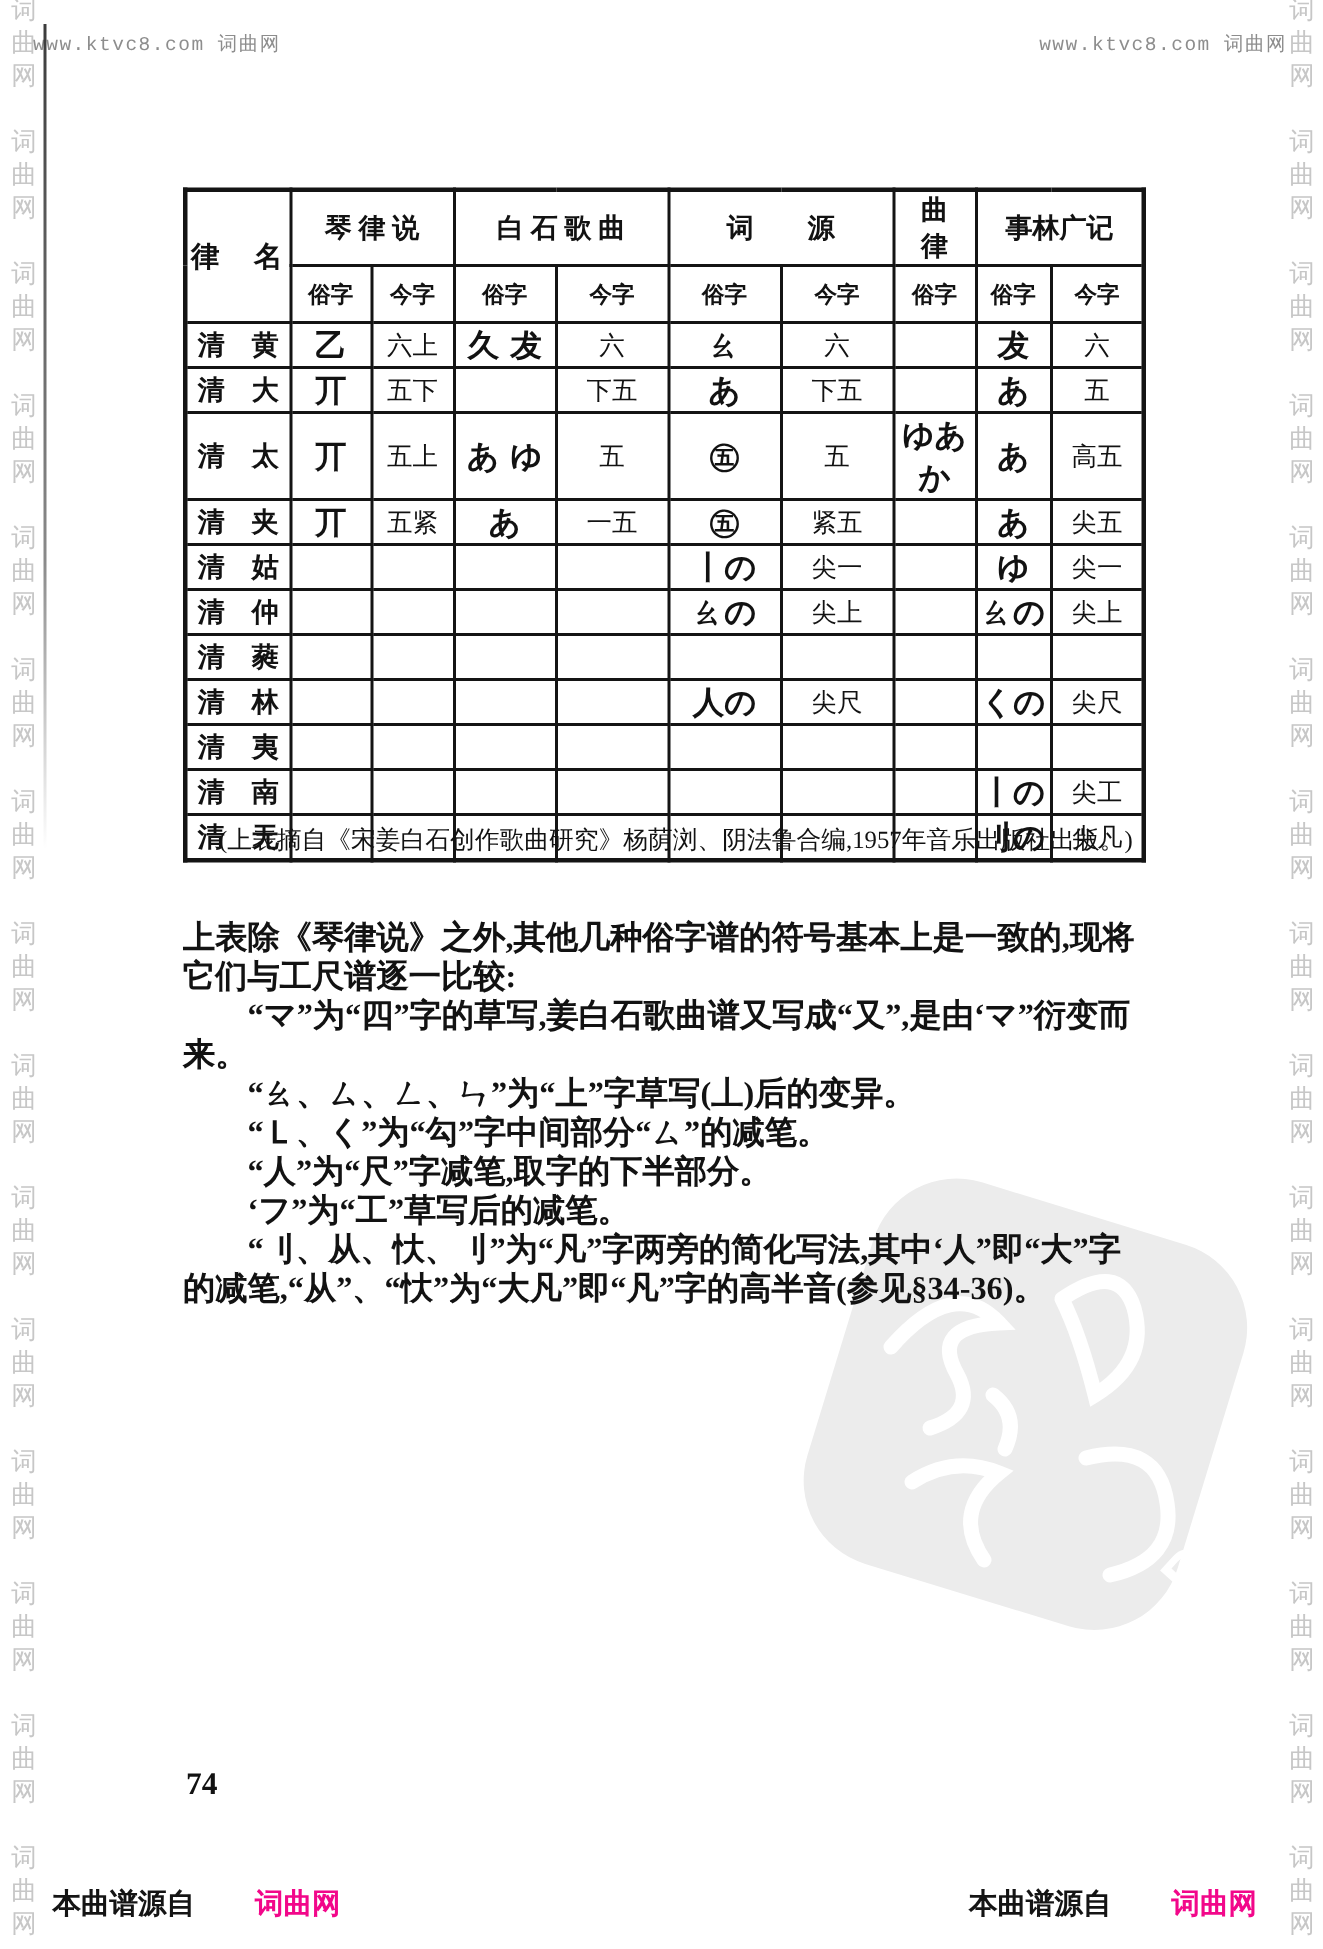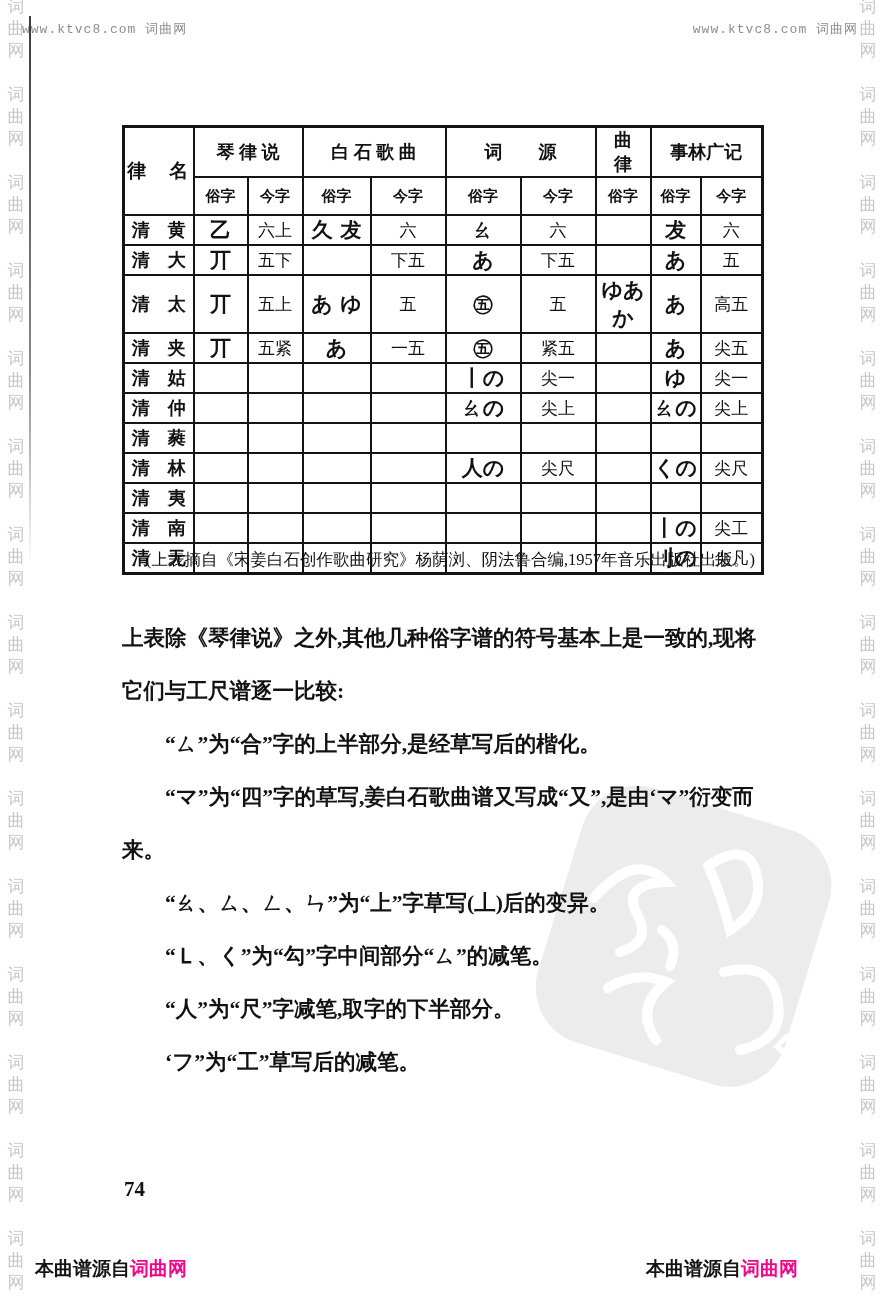--- a/index.html
+++ b/index.html
@@ -37,31 +37,31 @@
   .ghead{font-size:18px;font-weight:bold;height:34px;}
   .subhead{font-size:15px;font-weight:bold;height:36px;}
   .rowname{font-size:18px;font-weight:bold;height:28px;margin-top:32px;}
   td.glyph{font-size:21px;font-weight:bold;font-family:"DejaVu Sans",sans-serif;}
   td.jin{font-size:17px;}
 
   .caption{position:absolute;left:146px;top:549px;width:640px;font-size:16.5px;
            font-weight:400;z-index:3;}
 
   .bodytext{position:absolute;left:122px;top:612px;width:644px;z-index:3;
-            font-size:21.5px;line-height:53px;font-weight:600;}
+            font-size:21.5px;line-height:26px;font-weight:600;}
   .bodytext p{margin:0;}
   .bodytext p.ind{text-indent:2em;}
 
   .pagenum{position:absolute;left:124px;top:1177px;font-size:21px;font-weight:600;z-index:3;}
 
   .footer{position:absolute;top:1256px;z-index:3;font-family:"Liberation Sans",sans-serif;
           font-weight:bold;font-size:19px;color:#141414;white-space:nowrap;}
   .footer.l{left:35px;}
   .footer.r{left:646px;}
-  .footer .brand{cursor:pointer;}
+  .footer .brand{margin-left:40px;cursor:pointer;}
 </style>
 </head>
 <body>
 
 <div class="page">
 
   <div class="wm-top l">www.ktvc8.com 词曲网</div>
   <div class="wm-top r">www.ktvc8.com 词曲网</div>
 
   <div class="wm-col l" id="wmColL">词
@@ -366,26 +366,26 @@
           <td class="glyph">刂の</td>
           <td class="jin">尖凡</td>
         </tr>
       </tbody>
     </table>
 
   <div class="caption">(上表摘自《宋姜白石创作歌曲研究》杨荫浏、阴法鲁合编,1957年音乐出版社出版。)</div>
 
   <div class="bodytext" id="bodyText">
       <p>上表除《琴律说》之外,其他几种俗字谱的符号基本上是一致的,现将它们与工尺谱逐一比较:</p>
-      <p class="ind">“ㄙ”为“合”字的上半部分,是经草写后的楷化。</p>
       <p class="ind">“マ”为“四”字的草写,姜白石歌曲谱又写成“又”,是由‘マ”衍变而来。</p>
       <p class="ind">“ㄠ、ㄙ、ㄥ、ㄣ”为“上”字草写(丄)后的变异。</p>
       <p class="ind">“Ｌ、く”为“勾”字中间部分“ㄙ”的减笔。</p>
       <p class="ind">“人”为“尺”字减笔,取字的下半部分。</p>
       <p class="ind">‘フ”为“工”草写后的减笔。</p>
+      <p class="ind">“刂、从、忕、刂”为“凡”字两旁的简化写法,其中‘人”即“大”字的减笔,“从”、“忕”为“大凡”即“凡”字的高半音(参见§34-36)。</p>
     </div>
 
   <div class="pagenum">74</div>
 
   <div class="footer l">
     <span>本曲谱源自</span><span class="brand" style="color: rgb(242, 7, 138);">词曲网</span>
   </div>
   <div class="footer r">
     <span>本曲谱源自</span><span class="brand" style="color: rgb(242, 7, 138);">词曲网</span>
   </div>

